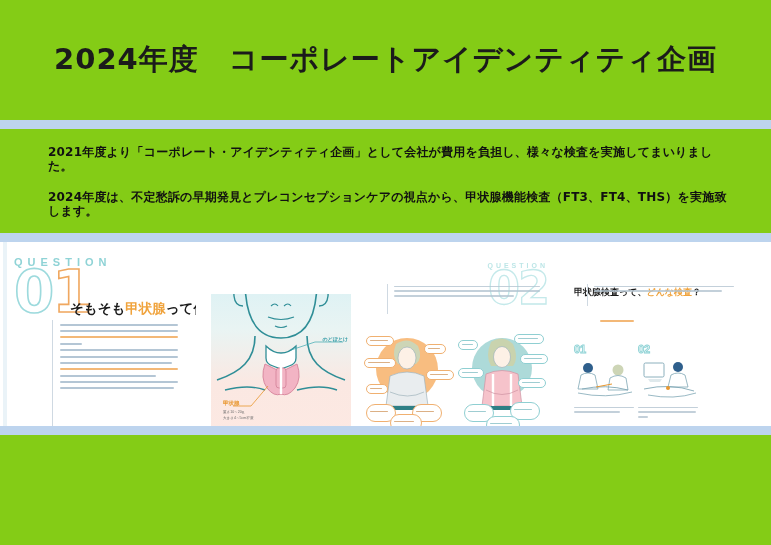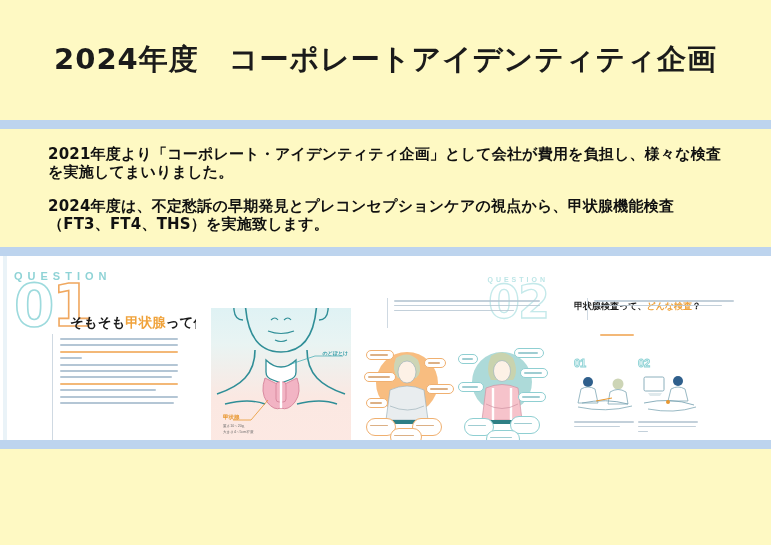--- a/index.html
+++ b/index.html
@@ -1,36 +1,36 @@
 <!DOCTYPE html>
 <html><head>
 <meta charset="utf-8">
 <style>
   html,body{margin:0;padding:0;}
   body{
     width:771px;height:545px;background:#ffffff;
     font-family:"Liberation Sans","DejaVu Sans",sans-serif;
     overflow:hidden;position:relative;
   }
-  .page{width:771px;height:545px;position:relative;background:#fef9c3;}
+  .page{width:771px;height:545px;position:relative;background:#84cc16;}
 
   
   .title-area{height:120px;display:flex;align-items:center;justify-content:center;}
   .title{
     font-size:29px;font-weight:bold;color:#1b1b1b;letter-spacing:1px;
     font-family:"DejaVu Sans","Liberation Sans",sans-serif;
   }
 
   
   .blue-band{height:9px;background:#bdd4ee;width:100%;}
 
   
   .intro{padding:16px 44px 12px 48px;}
   .intro p{
-    margin:0 0 16px 0;font-size:15px;font-weight:bold;color:#111;
+    margin:0 0 16px 0;font-size:12px;font-weight:bold;color:#111;
     letter-spacing:.2px;line-height:1.2;
     font-family:"DejaVu Sans","Liberation Sans",sans-serif;
   }
   .intro p:last-child{margin-bottom:2px;}
 
   
   .strip{position:relative;height:184px;background:#fff;overflow:hidden;}
 
   .panel{position:absolute;top:0;height:243px;overflow:hidden;}
 

